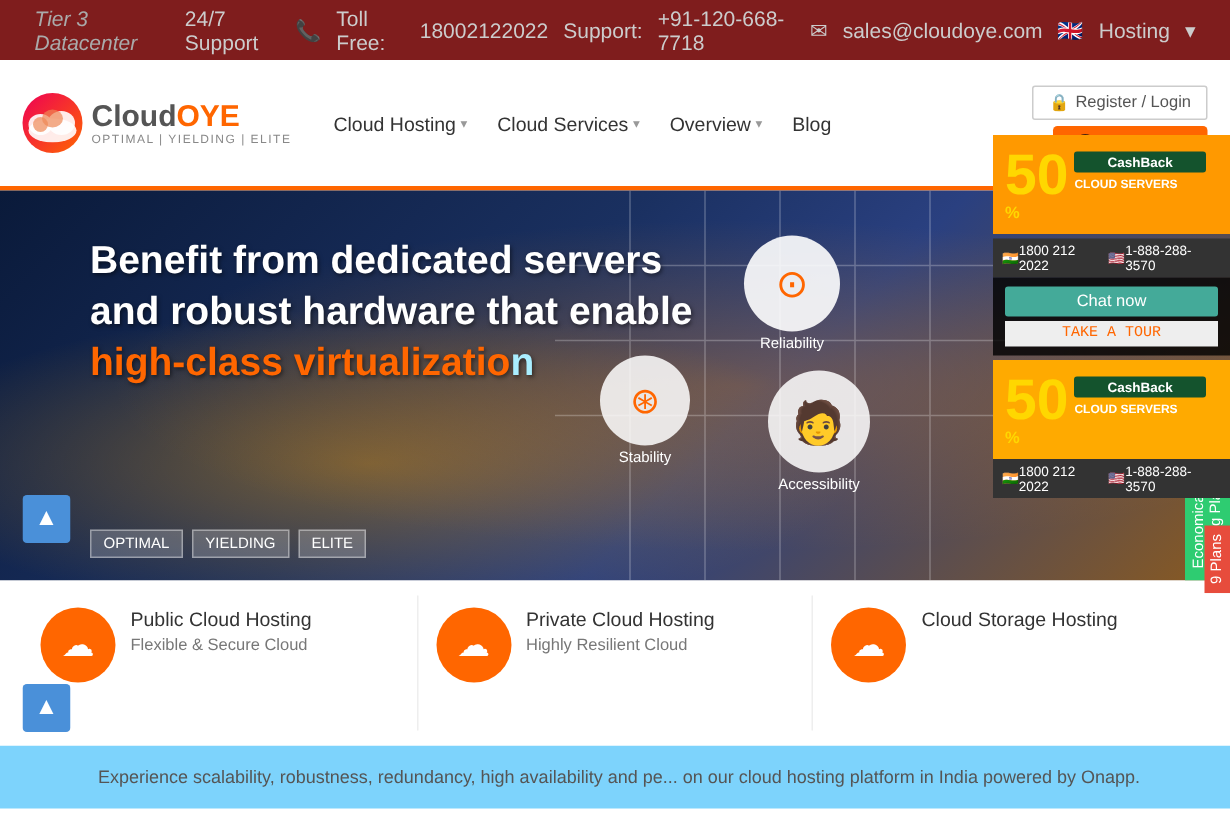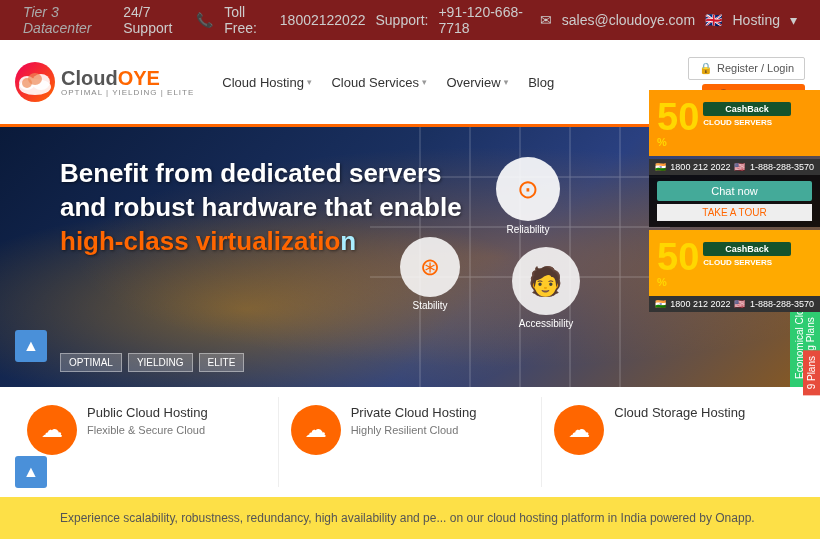--- a/index.html
+++ b/index.html
@@ -140,31 +140,31 @@
     
     .scroll-btn {
       position: fixed; left: 15px; top: 330px;
       width: 32px; height: 32px; background: #4a90d9; border-radius: 3px;
       display: flex; align-items: center; justify-content: center;
       color: white; cursor: pointer; z-index: 50;
     }
 
     
     .bottom-text {
-      background: #fde047;
+      background: #7dd3fc;
       padding: 12px 60px;
       font-size: 12px; color: #555;
-      text-align: left;
+      text-align: right;
       line-height: 1.5;
     }
 
     
     .right-popup {
       position: absolute; right: 0; top: 90px;
-      width: 171px;
+      width: 158px;
       z-index: 20;
     }
     .cashback-card {
       background: #ff9900;
       padding: 8px;
       margin-bottom: 3px;
       position: relative;
       overflow: hidden;
     }
     .cashback-label {
@@ -362,21 +362,21 @@
     </div>
   </div>
   <div class="cashback-phone">
     <span>🇮🇳</span>
     <span>1800 212 2022</span>
     <span>🇺🇸</span>
     <span>1-888-288-3570</span>
   </div>
   <div class="chat-now-overlay">
     <button class="chat-now-btn-overlay">Chat now</button>
-    <div class="tour-link" style="margin-top:3px;cursor:pointer;">TAKE A TOUR</div>
+    <div class="tour-link" style="margin-top:3px;cursor:pointer;font-family:Liberation Mono, monospace;">TAKE A TOUR</div>
   </div>
   <div class="cashback-card-2">
     <div style="display:flex;align-items:flex-start;gap:4px;">
       <div>
         <div style="font-size:38px;font-weight:900;color:#ffd700;line-height:1;">50</div>
         <div style="font-size:11px;color:#ffd700;font-weight:bold;">%</div>
       </div>
       <div>
         <div class="cashback-label">CashBack</div>
         <div style="font-size:8px;color:white;font-weight:bold;margin-top:2px;">CLOUD SERVERS</div>

